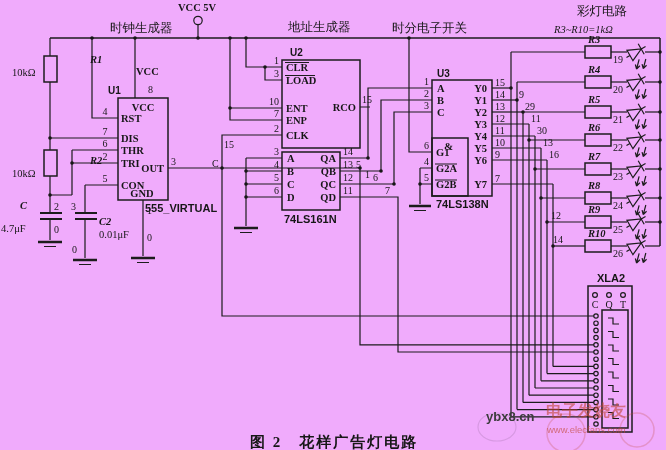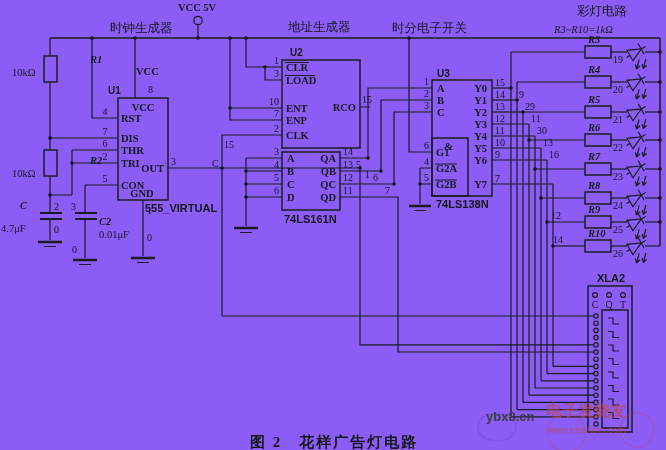--- a/index.html
+++ b/index.html
@@ -1,16 +1,16 @@
 <!DOCTYPE html>
 <html><head>
 <meta charset="utf-8">
 <style>
   html,body{margin:0;padding:0;background:#e9e9e9;}
-  #stage{width:666px;height:450px;position:relative;background:#8b5cf6;overflow:hidden;}
+  #stage{width:666px;height:450px;position:relative;background:#f0abfc;overflow:hidden;}
   svg{display:block;}
   text{font-family:"Liberation Serif","DejaVu Serif",serif;fill:#171717;}
   .w   {stroke:#1c1c1c;stroke-width:1.2;fill:none;}
   .w14 {stroke:#1c1c1c;stroke-width:1.5;fill:none;}
   .box {stroke:#1c1c1c;stroke-width:1.5;fill:none;}
   .plate{stroke:#1c1c1c;stroke-width:1.9;fill:none;}
   .gndT{stroke:#1c1c1c;stroke-width:2.6;fill:none;}
   .gndt{stroke:#1c1c1c;stroke-width:1.2;fill:none;}
   .dot {fill:#161616;stroke:none;}
   .pin {font-size:10px;}

